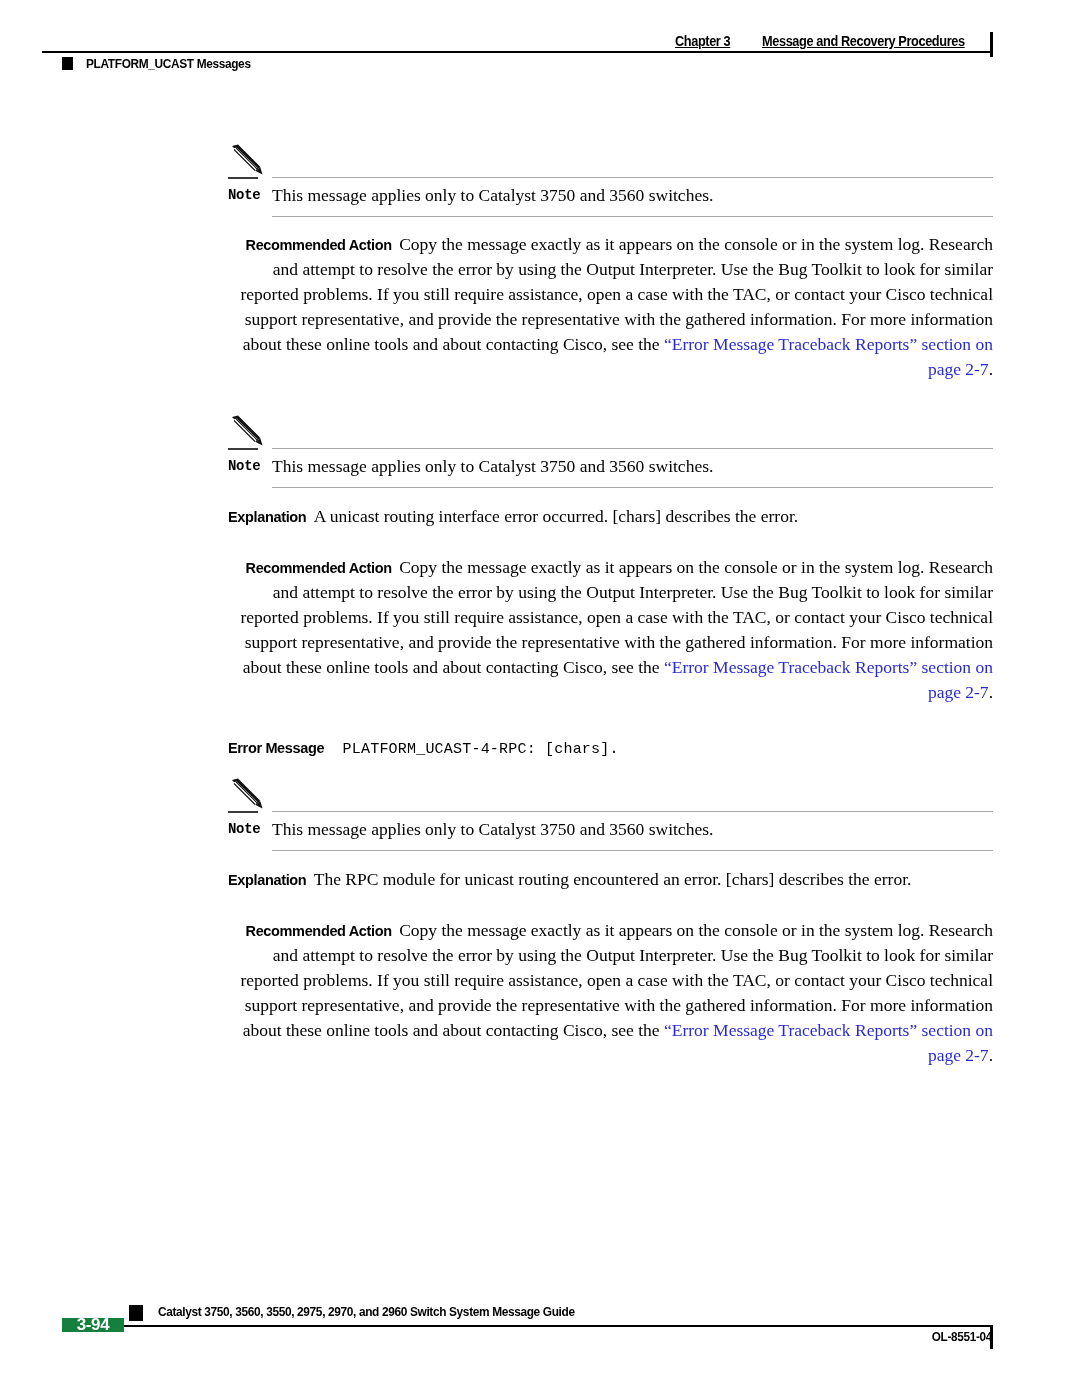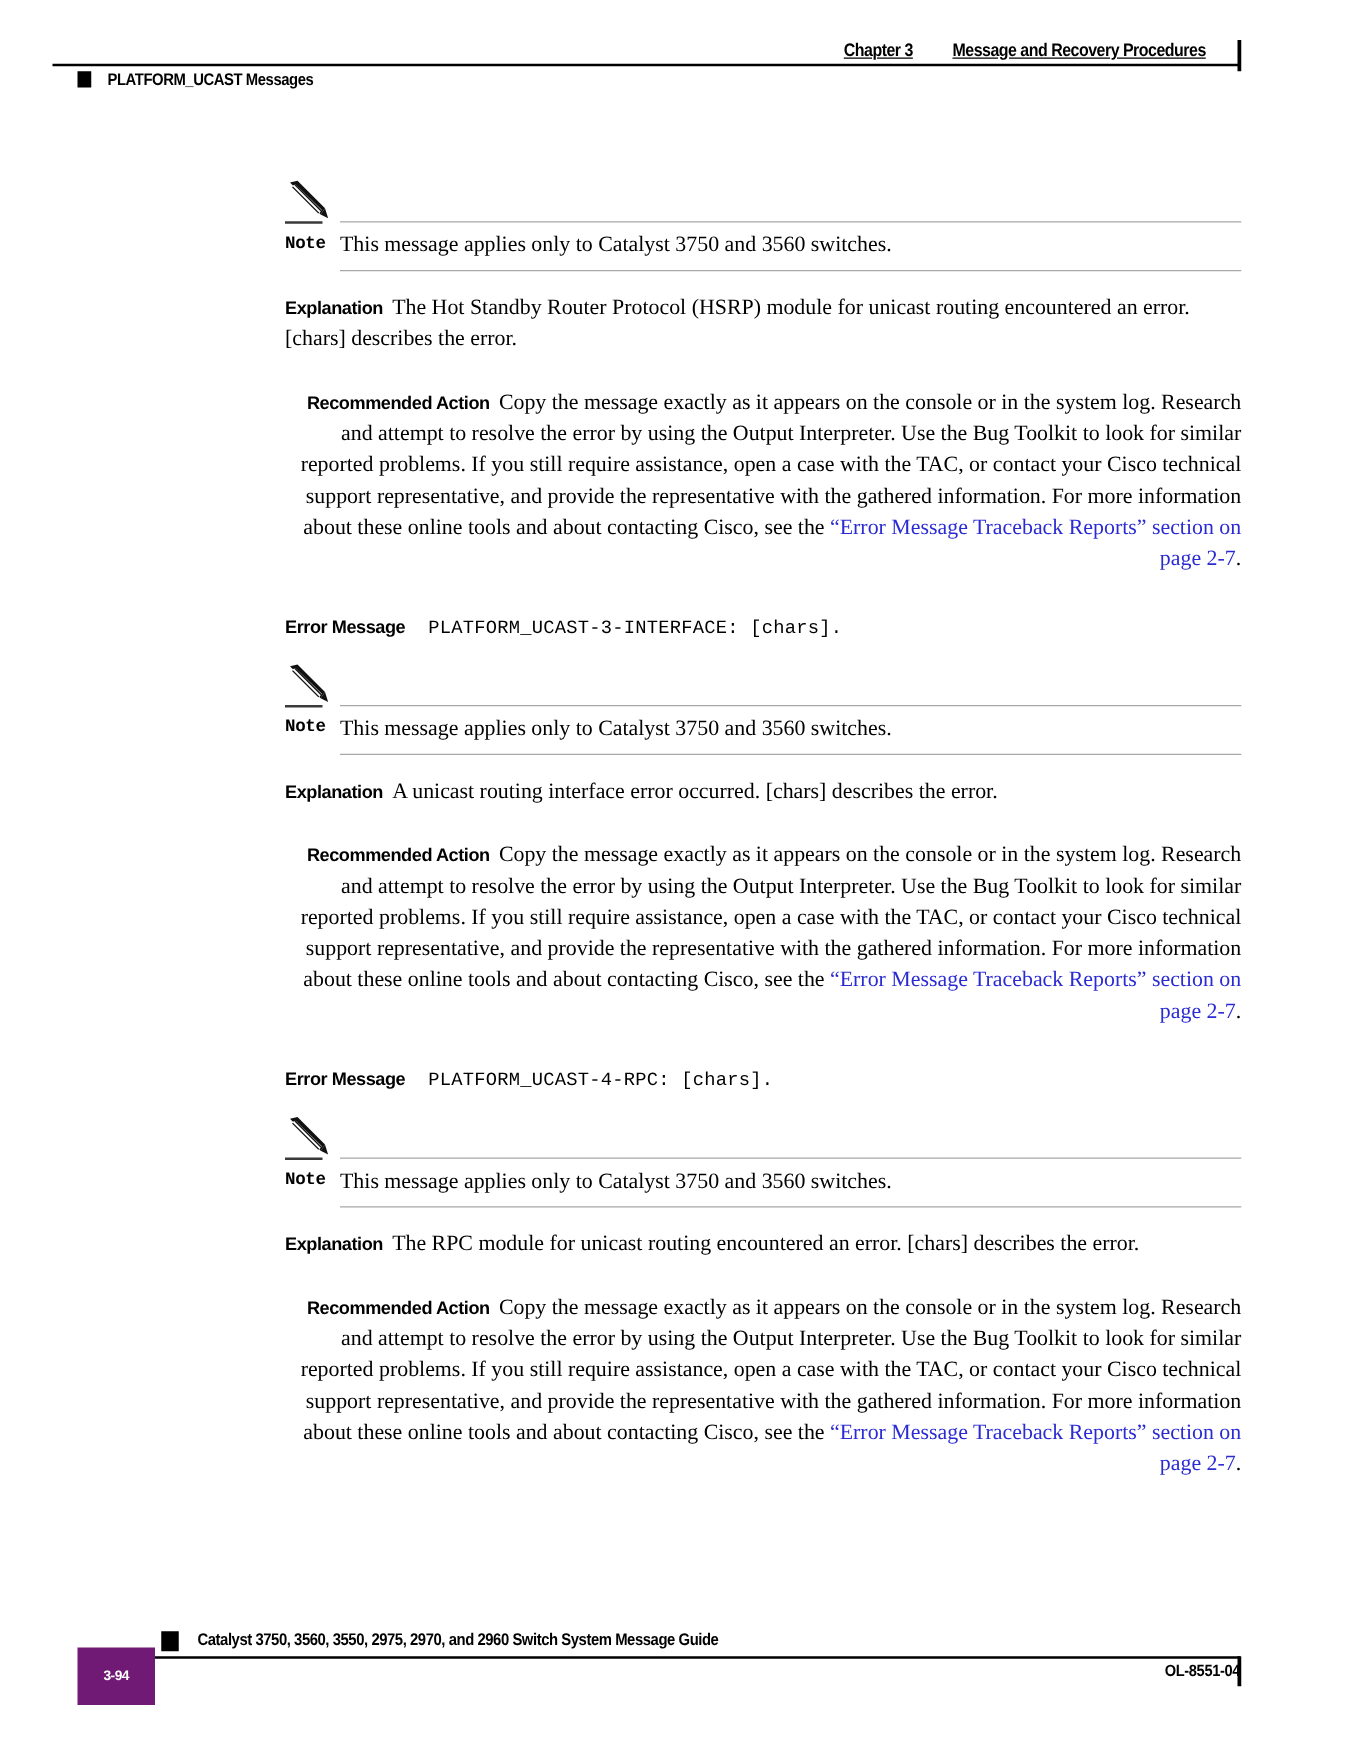--- a/index.html
+++ b/index.html
@@ -200,26 +200,26 @@
     left: 0;
     bottom: 0;
     width: 1080px;
     height: 110px;
   }
   .footer-pagebox {
     position: absolute;
     left: 62px;
     top: 31px;
     width: 62px;
-    height: 46px;
-    background: #701a75;
+    height: 14px;
+    background: #15803d;
     color: #fff;
     font-family: "Liberation Sans", "DejaVu Sans", sans-serif;
     font-weight: bold;
-    font-size: 11px;
+    font-size: 17px;
     letter-spacing: -0.4px;
     display: flex;
     align-items: center;
     justify-content: center;
   }
   .footer-square {
     position: absolute;
     left: 129px;
     top: 18px;
     width: 14px;
@@ -295,33 +295,27 @@
         <polyline points="7,3.8 28,24.8" stroke="#111111" stroke-width="1.1" fill="none"></polyline>
         <polygon points="27.5,27.5 31,22.5 33.5,30.5" fill="#111111"></polygon>
       </svg>
       <div class="note-icon-underline"></div>
       <div class="note-rule-top"></div>
       <div class="note-label">Note</div>
       <div class="note-text">This message applies only to Catalyst 3750 and 3560 switches.</div>
       <div class="note-rule-bottom"></div>
     </div>
 
-    <p class="para para-explanation">
-      <span class="lbl-inline">Explanation</span><span>The Hot Standby Router Protocol (HSRP) module for unicast routing encountered an error. [chars] describes the error.</span>
-    </p>
 
     <p class="para para-action">
       <span class="lbl-inline">Recommended Action</span><span>Copy the message exactly as it appears on the console or in the system log. Research and attempt to resolve the error by using the Output Interpreter. Use the Bug Toolkit to look for similar reported problems. If you still require assistance, open a case with the TAC, or contact your Cisco technical support representative, and provide the representative with the gathered information. For more information about these online tools and about contacting Cisco, see the </span><a class="xref-link" href="#">“Error Message Traceback Reports” section on page 2-7</a><span>.</span>
     </p>
   </div>
 
   <div class="msg-block">
-    <p class="errmsg-line">
-      <span class="lbl-bold">Error Message</span><span class="mono">&nbsp;&nbsp;</span><span class="mono">PLATFORM_UCAST-3-INTERFACE: [chars].</span>
-    </p>
 
     <div class="note-block">
       <svg class="note-icon" viewBox="0 0 40 34" aria-hidden="true">
         <polygon points="3,2 9,0.5 31,22.5 27.5,27.5" fill="#111111"></polygon>
         <polygon points="4.5,4.5 7.5,3.5 28.5,24 26.5,26.5" fill="#ffffff"></polygon>
         <polyline points="5,5.5 26,26.5" stroke="#111111" stroke-width="1.1" fill="none"></polyline>
         <polyline points="7,3.8 28,24.8" stroke="#111111" stroke-width="1.1" fill="none"></polyline>
         <polygon points="27.5,27.5 31,22.5 33.5,30.5" fill="#111111"></polygon>
       </svg>
       <div class="note-icon-underline"></div>

